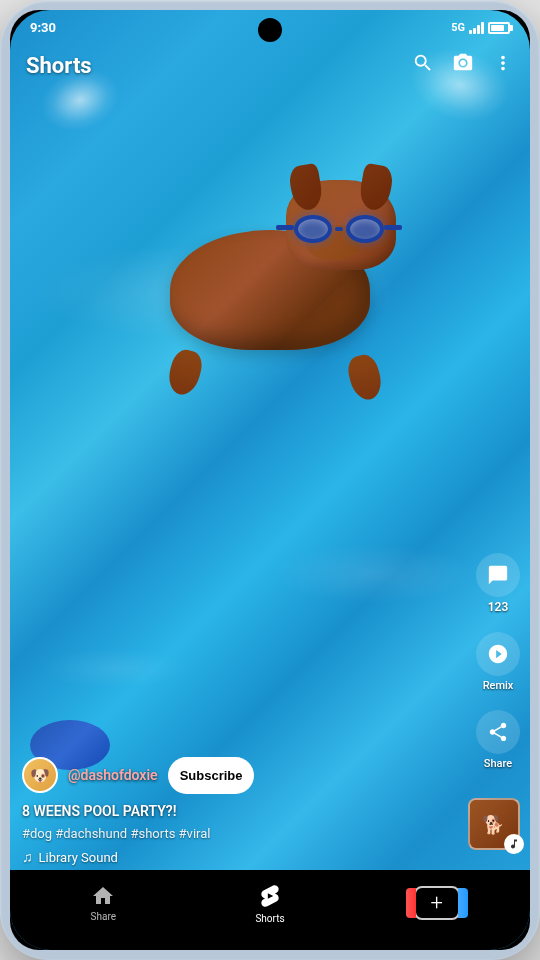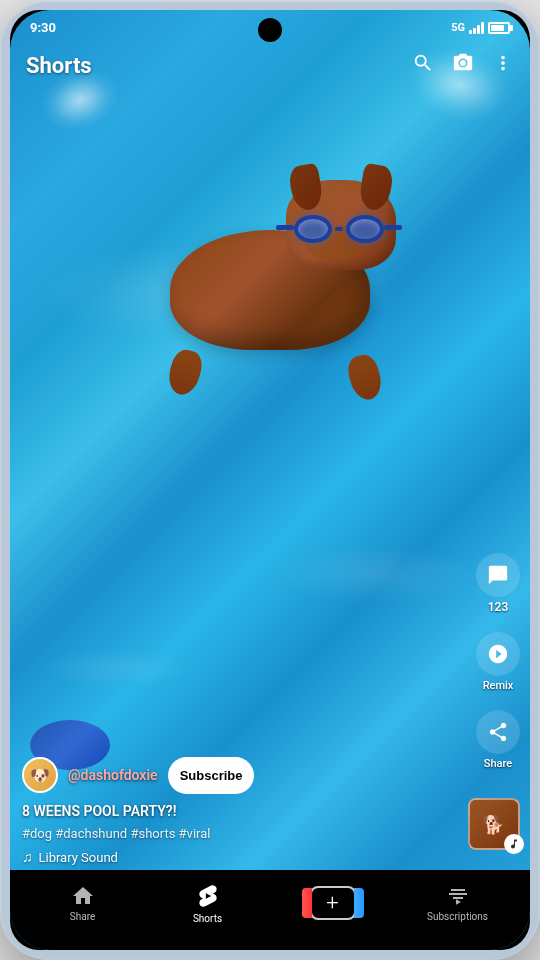--- a/index.html
+++ b/index.html
@@ -808,26 +808,20 @@
           </div>
           <span class="nav-label active">Shorts</span>
         </div>
 
         <div class="nav-item">
           <div class="nav-add">
             <span class="nav-add-plus">+</span>
           </div>
         </div>
 
-        <div class="nav-item">
-          <svg width="24" height="24" viewBox="0 0 24 24" fill="rgba(255,255,255,0.7)">
-            <path d="M10 18v-2.67l5 2.67-5 2.67V18zm11-9H3v2h18V9zm-2-4H5v2h14V5zm-2 8H7v2h10v-2z"></path>
-          </svg>
-          <span class="nav-label">Subscriptions</span>
-        </div>
 
       </div>
 
       <div class="home-indicator"></div>
 
     </div>
   </div>
 </div>
 
 </body></html>

